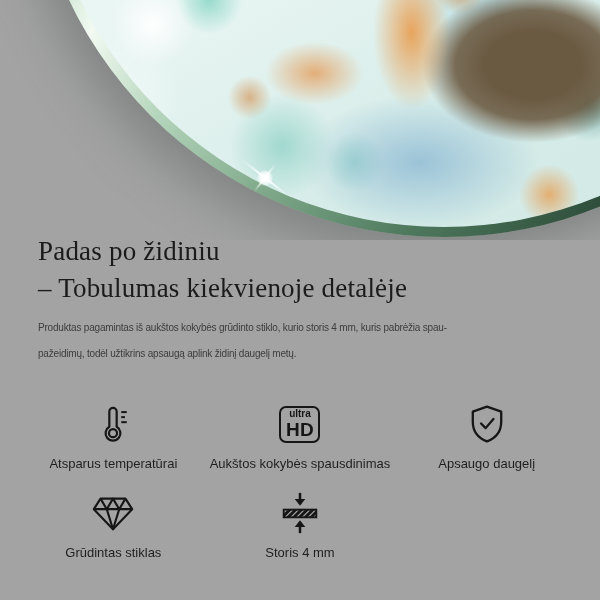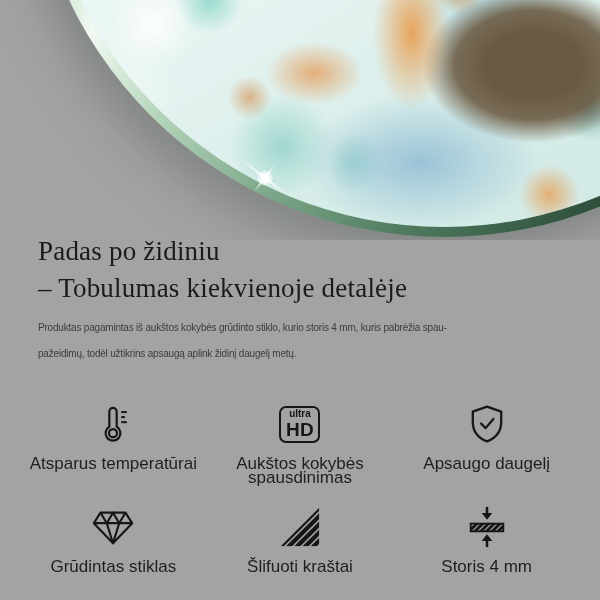--- a/index.html
+++ b/index.html
@@ -53,21 +53,21 @@
   }
   .desc{font-size:10px;line-height:26px;letter-spacing:-.2px;color:#3d3d3d;}
   .desc .line{display:block;white-space:nowrap;}
   
   .features{
     position:absolute;left:20px;top:402px;width:560px;
     display:grid;grid-template-columns:1fr 1fr 1fr;row-gap:20px;
   }
   .feature{display:flex;flex-direction:column;align-items:center;}
   .icon-wrap{height:44px;display:flex;align-items:center;justify-content:center;margin-bottom:11px;}
-  .feature .label{font-size:17px;color:#1f1f1f;letter-spacing:0;line-height:14px;text-align:center;}
+  .feature .label{font-size:13px;color:#1f1f1f;letter-spacing:0;line-height:14px;text-align:center;}
   .uhd{
     width:41px;height:37px;border:2.6px solid #161616;border-radius:7px;box-sizing:border-box;
     display:flex;flex-direction:column;align-items:center;justify-content:center;line-height:1;color:#161616;
   }
   .uhd .t{font-size:10px;font-weight:600;}
   .uhd .b{font-size:19px;font-weight:700;letter-spacing:.3px;margin-top:1px;}
   svg{display:block;}
 </style>
 </head>
 <body>
@@ -138,39 +138,20 @@
             <path d="M11 9 H37 L44 20 L24 41 L4 20 Z"></path>
             <path d="M4 20 H44"></path>
             <path d="M11 9 L17.5 20 L24 9 L30.5 20 L37 9"></path>
             <path d="M17.5 20 L24 41 L30.5 20"></path>
           </g>
         </svg>
       </div>
       <span class="label">Grūdintas stiklas</span>
     </div>
 
-    <div class="feature">
-      <div class="icon-wrap">
-        <svg viewBox="0 0 48 48" width="44" height="44" aria-hidden="true">
-          <defs>
-              <clipPath id="triclip">
-                <polygon points="3,45 45,45 45,3"></polygon>
-              </clipPath>
-            </defs>
-          <g clip-path="url(#triclip)" stroke="#161616" stroke-width="4.6">
-            <line x1="1" y1="47" x2="47" y2="1"></line>
-            <line x1="10" y1="47" x2="47" y2="10"></line>
-            <line x1="19" y1="47" x2="47" y2="19"></line>
-            <line x1="28" y1="47" x2="47" y2="28"></line>
-            <line x1="37" y1="47" x2="47" y2="37"></line>
-          </g>
-        </svg>
-      </div>
-      <span class="label">Šlifuoti kraštai</span>
-    </div>
 
     <div class="feature">
       <div class="icon-wrap">
         <svg viewBox="0 0 48 48" width="46" height="46" aria-hidden="true">
           <defs>
               <clipPath id="barclip">
                 <rect x="7" y="20.5" width="34" height="8"></rect>
               </clipPath>
             </defs>
           <g clip-path="url(#barclip)" stroke="#161616" stroke-width="3">

